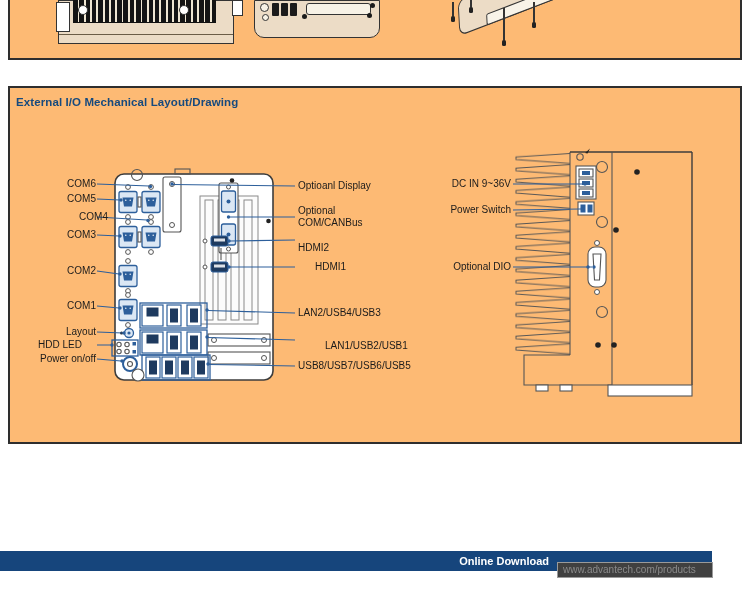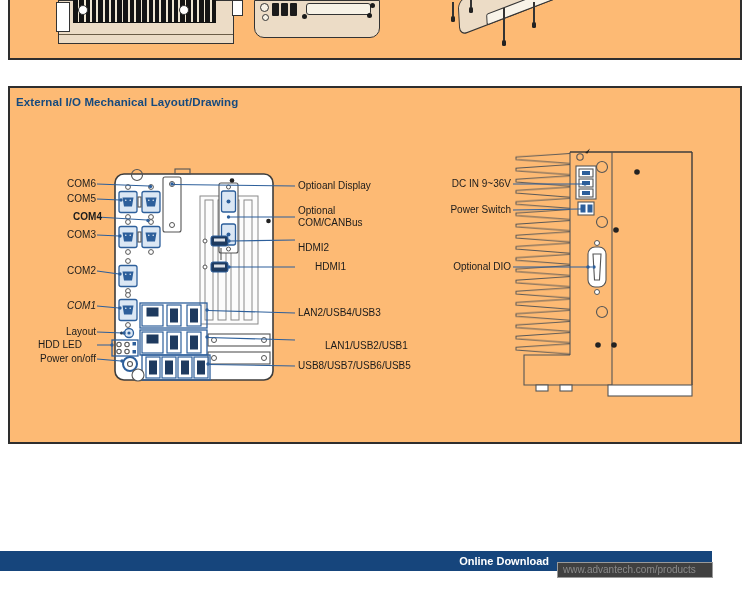--- a/index.html
+++ b/index.html
@@ -267,24 +267,24 @@
         <circle cx="585" cy="184" r="1.7"></circle>
           <circle cx="582" cy="209" r="1.7"></circle>
         <circle cx="588" cy="267" r="1.7"></circle>
           <circle cx="594" cy="267" r="1.7"></circle>
       </g>
     </g>
   </svg>
 
   <div class="lbl r" style="left:2px;top:90px;width:84px;">COM6</div>
   <div class="lbl r" style="left:2px;top:105px;width:84px;">COM5</div>
-  <div class="lbl r" style="left:8px;top:123px;width:84px;font-weight:bold;">COM4</div>
+  <div class="lbl r" style="left:14px;top:123px;width:84px;">COM4</div>
   <div class="lbl r" style="left:2px;top:141px;width:84px;">COM3</div>
   <div class="lbl r" style="left:2px;top:177px;width:84px;">COM2</div>
-  <div class="lbl r" style="left:2px;top:212px;width:84px;font-style:italic;">COM1</div>
+  <div class="lbl r" style="left:2px;top:212px;width:84px;">COM1</div>
   <div class="lbl r" style="left:2px;top:238px;width:84px;">Layout</div>
   <div class="lbl r" style="left:8px;top:251px;width:84px;text-align:center;">HDD LED</div>
   <div class="lbl r" style="left:2px;top:265px;width:84px;">Power on/off</div>
 
   <div class="lbl" style="left:288px;top:92px;">Optioanl Display</div>
   <div class="lbl" style="left:288px;top:117px;">Optional
 COM/CANBus</div>
   <div class="lbl" style="left:288px;top:146px;margin-top:8px;">HDMI2</div>
   <div class="lbl" style="left:288px;top:173px;margin-left:17px;">HDMI1</div>
   <div class="lbl" style="left:288px;top:219px;">LAN2/USB4/USB3</div>

